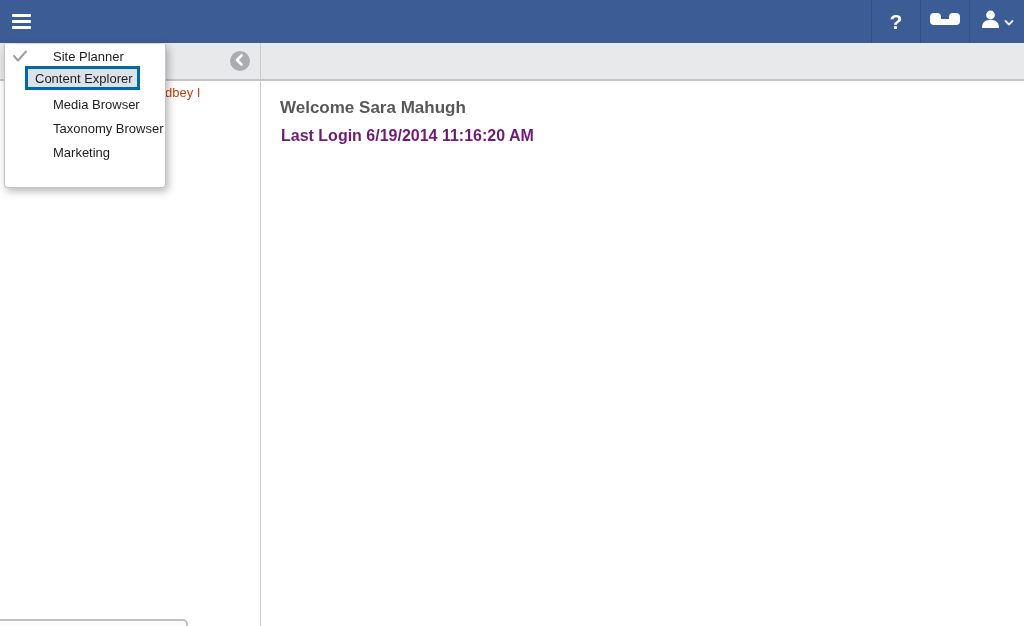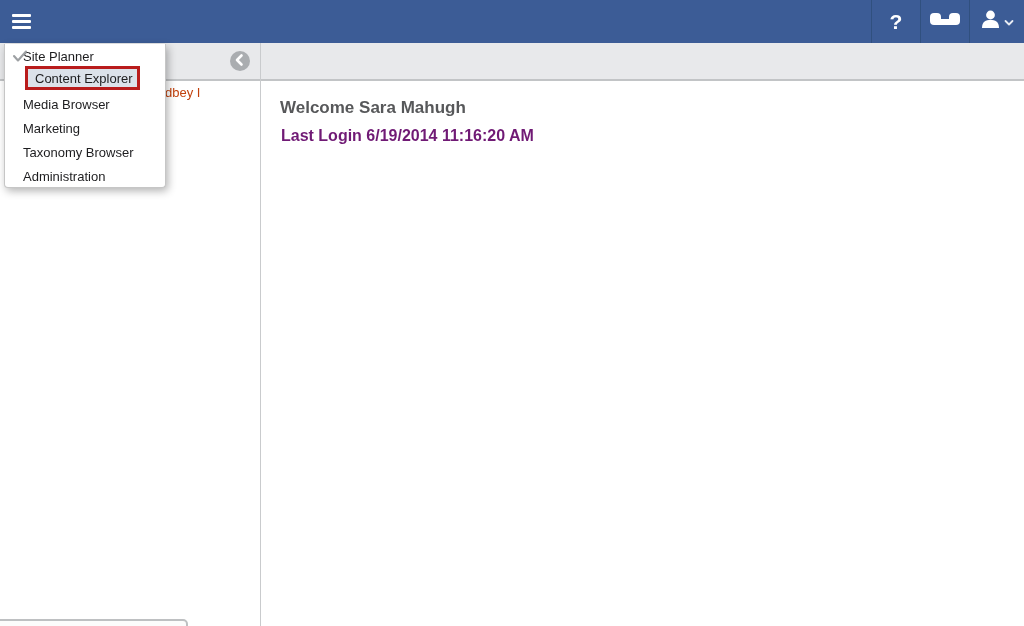--- a/index.html
+++ b/index.html
@@ -97,33 +97,33 @@
     width: 162px; height: 144px;
     background: #ffffff;
     border: 1px solid #c6c6c6; border-top: none;
     border-radius: 0 0 4px 4px;
     box-shadow: 2px 3px 8px rgba(0,0,0,0.30);
   }
   .app-menu .menu-row {
     position: relative;
     height: 24px;
     display: flex; align-items: center;
-    padding-left: 18px;
+    padding-left: 48px;
     font-size: 13px; color: #1d1d1f;
     cursor: pointer;
     white-space: nowrap;
   }
   .check-wrap {
     position: absolute; left: 7px; top: 5px;
     width: 16px; height: 14px;
   }
   .menu-annotation {
     position: absolute; left: 20px; top: 22px;
     width: 115px; height: 24px;
-    border: 3px solid #b91c1c;
+    border: 3px solid #0369a1;
     background: #dce2ea;
     display: flex; align-items: center;
     padding-left: 7px;
     font-size: 13px; color: #1d1d1f;
     cursor: pointer;
     white-space: nowrap;
   }
 </style>
 </head>
 <body>
@@ -191,27 +191,24 @@
           <path d="M2,7 L6,11.5 L14,2.5" fill="none" stroke="#9da0a3" stroke-width="2.1" stroke-linecap="round" stroke-linejoin="round"></path>
         </svg>
       </span>
       <span>Site Planner</span>
     </div>
     <div class="menu-row"></div>
     <div class="menu-row">
       <span>Media Browser</span>
     </div>
     <div class="menu-row">
+      <span>Taxonomy Browser</span>
+    </div>
+    <div class="menu-row">
       <span>Marketing</span>
-    </div>
-    <div class="menu-row">
-      <span>Taxonomy Browser</span>
-    </div>
-    <div class="menu-row">
-      <span>Administration</span>
     </div>
 
     <div class="menu-annotation">
       <span>Content Explorer</span>
     </div>
   </div>
 
 </div>
 
 </body></html>

